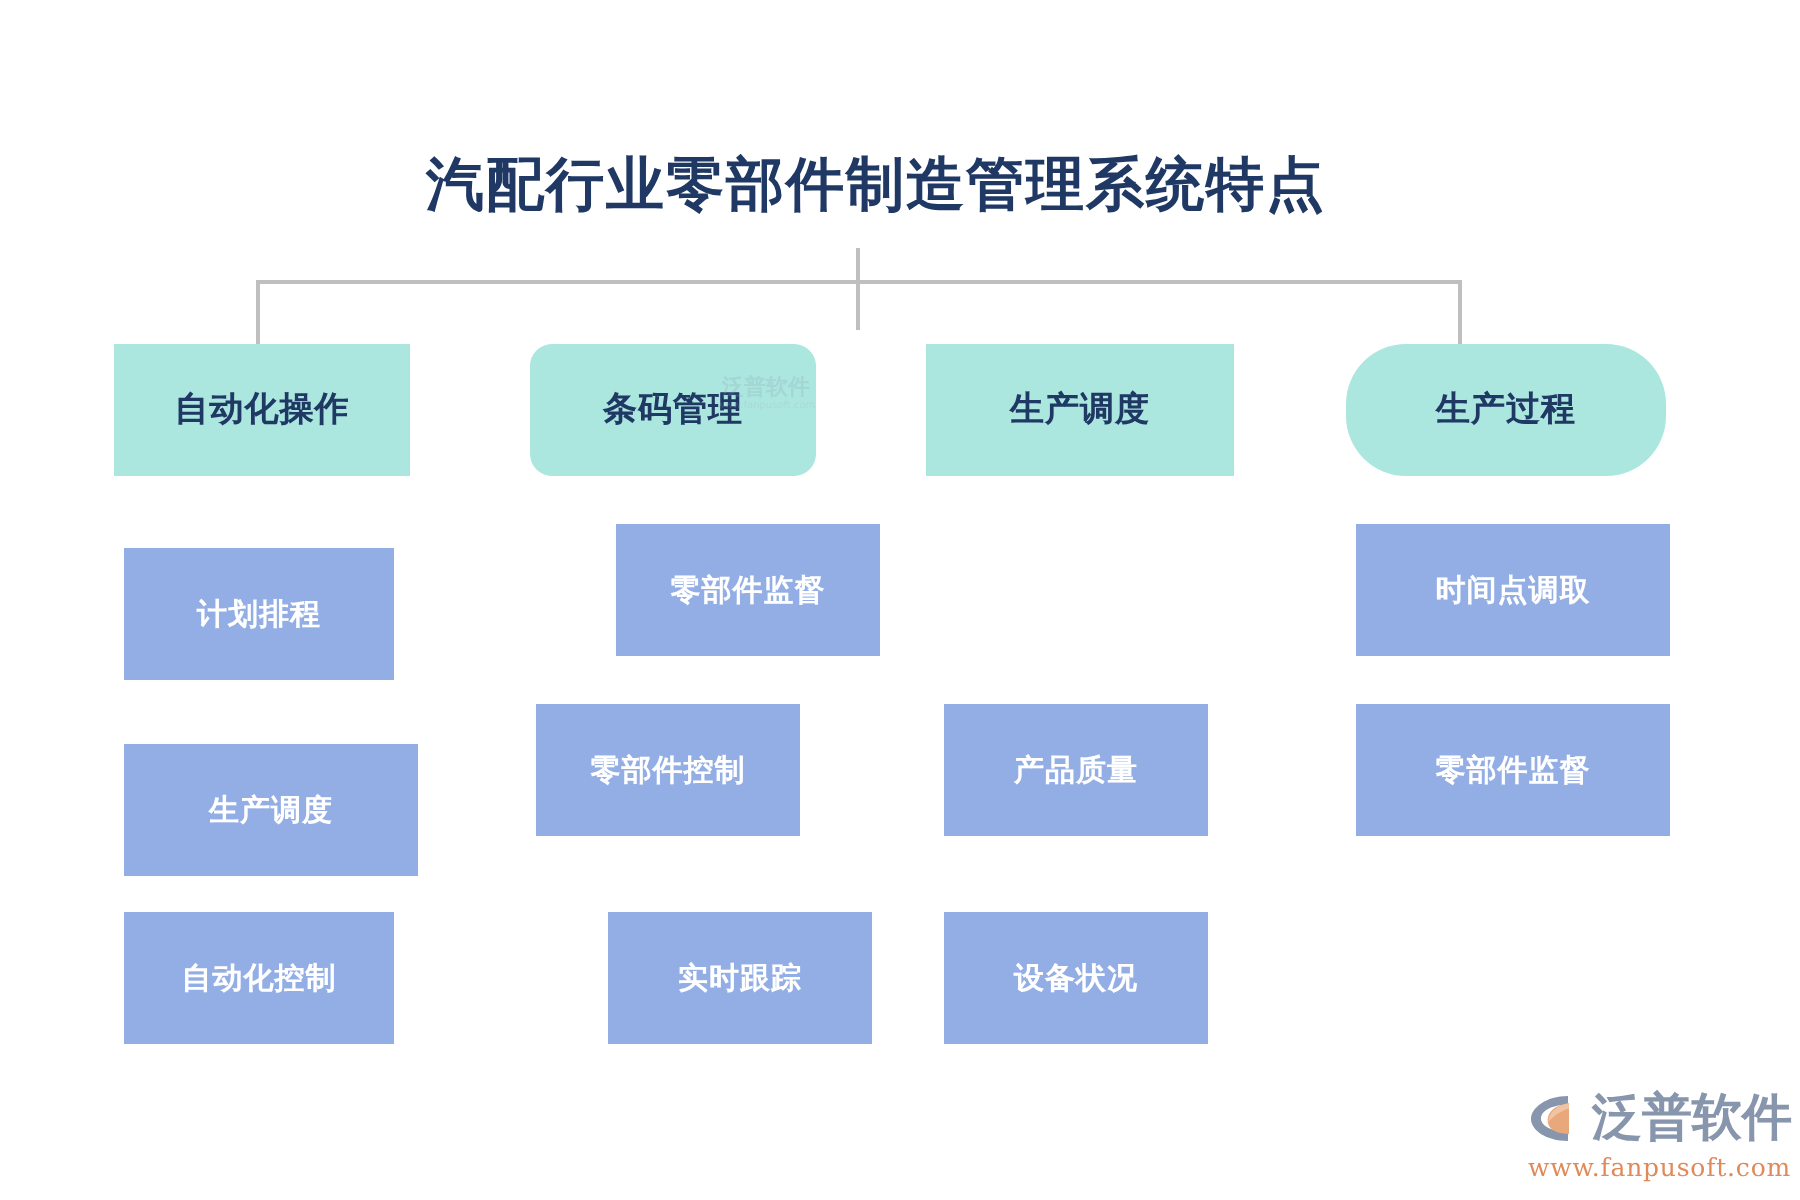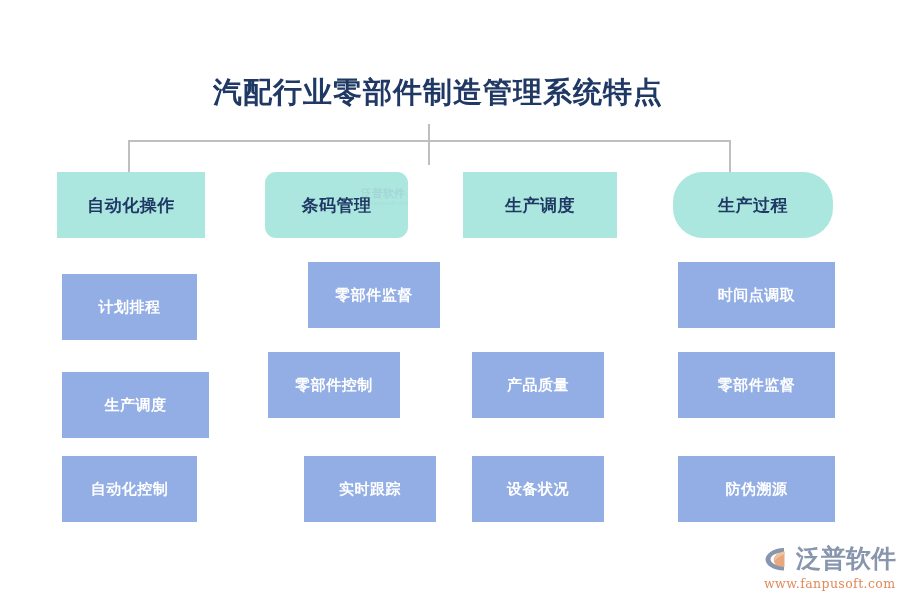--- a/index.html
+++ b/index.html
@@ -179,21 +179,20 @@
     <div class="wm-url">www.fanpusoft.com</div>
   </div>
 
   <div class="box head" style="left:463px; top:172px; width:154px; height:66px;">生产调度</div>
   <div class="box leaf" style="left:472px; top:352px; width:132px; height:66px;">产品质量</div>
   <div class="box leaf" style="left:472px; top:456px; width:132px; height:66px;">设备状况</div>
 
   <div class="box head" style="left:673px; top:172px; width:160px; height:66px;border-radius:30px;">生产过程</div>
   <div class="box leaf" style="left:678px; top:262px; width:157px; height:66px;">时间点调取</div>
   <div class="box leaf" style="left:678px; top:352px; width:157px; height:66px;">零部件监督</div>
-  <div class="box leaf" style="left:678px; top:456px; width:157px; height:66px;">防伪溯源</div>
 
   <div class="logo">
     <div class="logo-row">
       <span class="logo-mark">
         <svg width="30" height="30" viewBox="0 0 30 30">
           <path d="M22 4 C11 4 3.5 10 3.5 15.5 C3.5 21 11 26.5 22 26.5 L22 22 C14 22 8.5 19 8.5 15.3 C8.5 11.4 14 8.4 22 8.4 Z" fill="#8795ad"></path>
           <path d="M22.5 7.5 C15.5 8.6 12 11.8 11.8 15.8 C11.6 20 15 22.8 22.5 23 L22.5 7.5 Z" fill="#e8a87c"></path>
           <path d="M12.2 17.2 C14.5 14.2 18 11.6 22.5 10.3 L22.5 7.6 C16 8.8 12.4 12.2 12.2 17.2 Z" fill="#f0c4a0"></path>
         </svg>
       </span>

